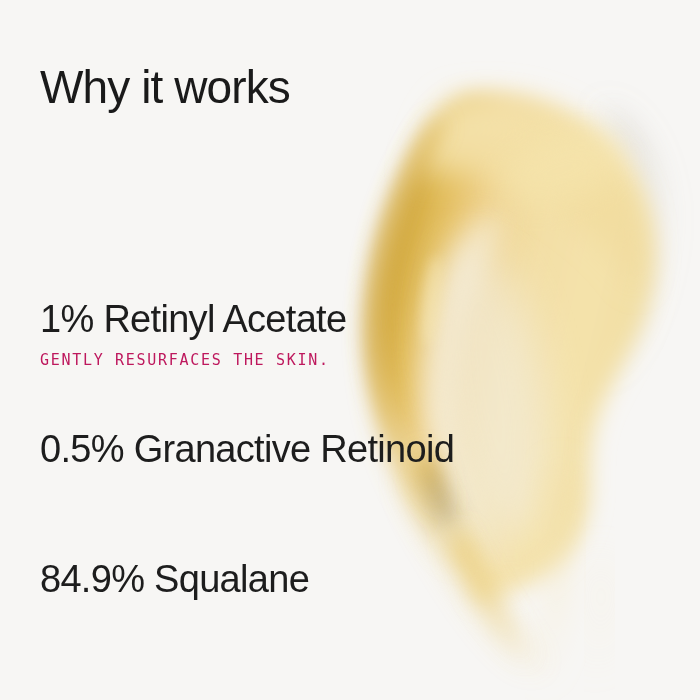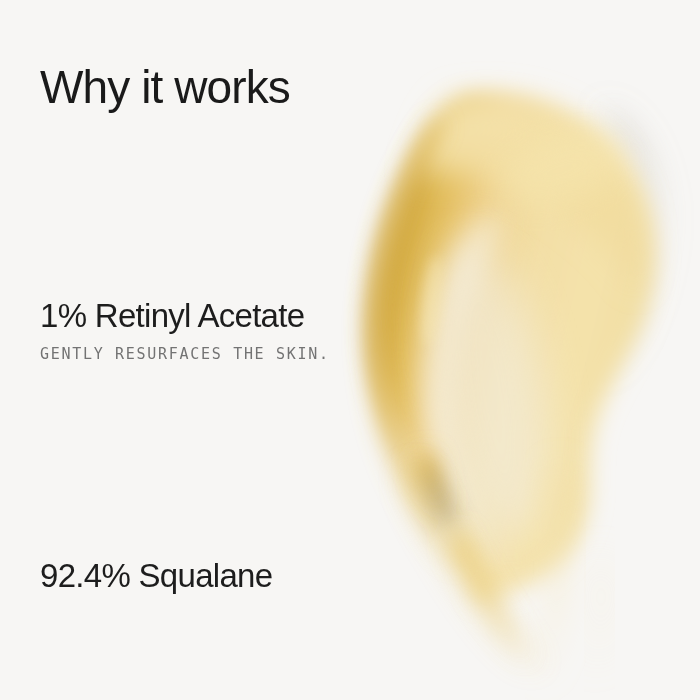--- a/index.html
+++ b/index.html
@@ -63,36 +63,36 @@
   .ingredient {
     position: absolute;
     left: 40px;
     width: 640px;
   }
   .ingredient-1 { top: 298px; }
   .ingredient-2 { top: 428px; }
   .ingredient-3 { top: 558px; }
 
   .ingredient-name {
-    font-size: 33px;
+    font-size: 38px;
     font-weight: 400;
     letter-spacing: -0.7px;
     color: #1d1d1d;
     line-height: 1.12;
     white-space: nowrap;
     margin: 0;
   }
 
   .ingredient-desc {
     margin: 10px 0 0 0;
     font-family: "DejaVu Sans Mono", "Liberation Mono", monospace;
     font-size: 15px;
     font-weight: 400;
     letter-spacing: 1.7px;
-    color: #737373;
+    color: #be185d;
     text-transform: uppercase;
     white-space: nowrap;
     line-height: 1.2;
   }
 </style>
 </head>
 <body>
 
 <div class="canvas">
 
@@ -226,20 +226,21 @@
   <div class="content">
 
     <h1 class="page-title">Why it works</h1>
 
     <div class="ingredient ingredient-1">
       <h2 class="ingredient-name">1% Retinyl Acetate</h2>
       <p class="ingredient-desc">GENTLY RESURFACES THE SKIN.</p>
     </div>
 
     <div class="ingredient ingredient-2">
+      <h2 class="ingredient-name">0.5% Granactive Retinoid</h2>
     </div>
 
     <div class="ingredient ingredient-3">
-      <h2 class="ingredient-name">92.4% Squalane</h2>
+      <h2 class="ingredient-name">84.9% Squalane</h2>
     </div>
 
   </div>
 </div>
 
 </body></html>

